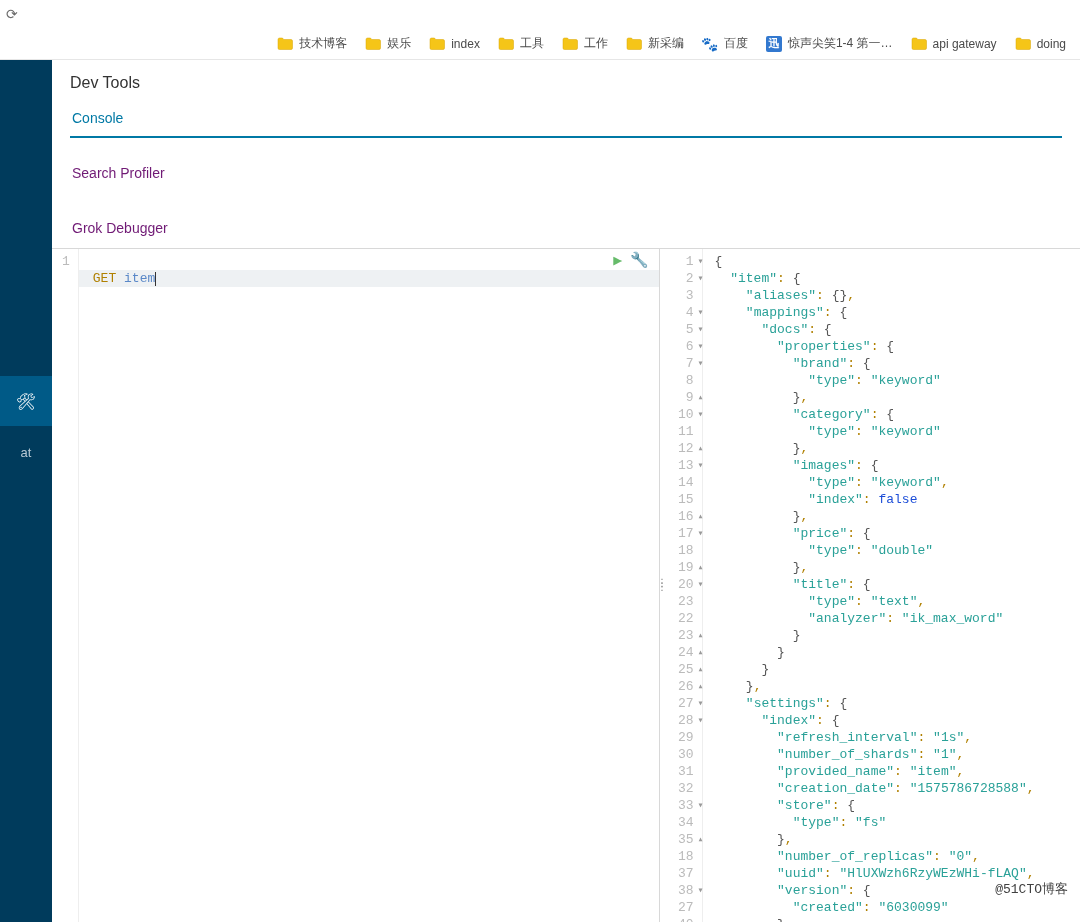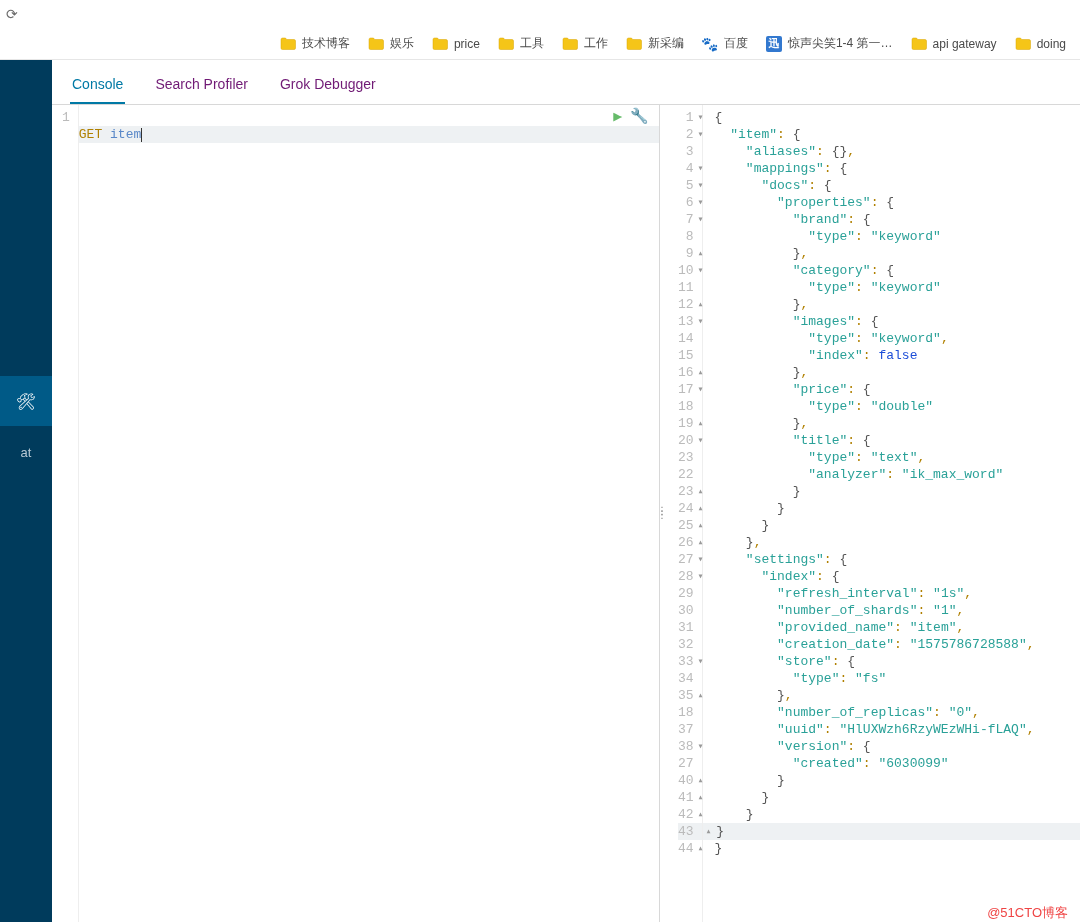--- a/index.html
+++ b/index.html
@@ -23,55 +23,55 @@
 
   
   .app { display: flex; height: calc(100% - 60px); }
   .sidebar { width: 52px; background: #003b5c; display: flex; flex-direction: column; padding-top: 16px; }
   .sidebar-item { height: 50px; display: flex; flex-direction: column; align-items: center; justify-content: center; color: #b6c8d4; font-size: 9px; cursor: pointer; gap: 2px; }
   .sidebar-item.active { background: #005a87; color: #fff; }
   .sidebar-spacer { height: 50px; }
 
   .main { flex: 1; display: flex; flex-direction: column; background: #fff; }
   .page-title { font-size: 16px; color: #333; padding: 14px 18px 2px; font-weight: 400; }
-  .tabs { display: flex; gap: 28px; padding: 10px 18px 0; border-bottom: 1px solid #d8d8d8; }
+  .tabs { display: flex; gap: 21px; padding: 10px 18px 0; border-bottom: 1px solid #d8d8d8; flex-direction: column; }
   .tab { font-size: 14px; color: #701a75; padding: 6px 2px 10px; cursor: pointer; border-bottom: 2px solid transparent; }
   .tab.active { color: #0079a5; border-bottom-color: #0079a5; }
 
   .editors { flex: 1; display: flex; min-height: 0; }
   .editor-pane { position: relative; display: flex; min-height: 0; font-family: Consolas, Monaco, "Courier New", monospace; font-size: 13px; line-height: 17px; }
   .editor-pane.request { flex: 0 0 608px; border-right: 1px solid #d8d8d8; }
   .editor-pane.response { flex: 1; }
 
   .splitter-dots { position: absolute; left: -4px; top: 50%; transform: translateY(-50%); color: #888; font-size: 10px; line-height: 4px; letter-spacing: 0; z-index: 5; }
   .editor-pane.response .splitter-dots { left: -3px; }
 
   .gutter { flex: 0 0 auto; background: #fff; color: #bbb; text-align: right; padding: 4px 8px 4px 10px; user-select: none; border-right: 1px solid #eee; }
   .gutter .ln { display: block; height: 17px; line-height: 17px; position: relative; }
   .gutter .ln .fold { position: absolute; right: -12px; top: 0; width: 10px; text-align: center; color: #999; font-size: 10px; }
   .editor-body { flex: 1; padding: 4px 0 4px 14px; white-space: pre; overflow: hidden; }
   .editor-pane.response .gutter { padding-left: 18px; }
   .editor-pane.response .editor-body { padding-left: 12px; }
 
-  .active-line { background: #eef1f3; display: block; margin-left: -14px; }
+  .active-line { background: #eef1f3; display: block; margin-left: -14px; padding-left: 14px; }
   .editor-actions { position: absolute; top: 4px; right: 10px; display: flex; gap: 8px; align-items: center; }
   .play { color: #66bb6a; font-size: 15px; cursor: pointer; }
   .wrench { color: #888; font-size: 15px; cursor: pointer; }
 
   
   .kw-method { color: #b08000; }
   .kw-endpoint { color: #5a88c8; }
   .j-key { color: #2aa198; } 
   .j-str { color: #2aa198; }
   .j-punc { color: #b08000; }
   .j-brace { color: #555; }
   .j-false { color: #1d4ed8; margin-top: 16px; }
   .cursor-caret { display:inline-block; width:1px; height:14px; background:#333; vertical-align:middle; }
 
-  .watermark { position: absolute; right: 12px; bottom: 0; color: #ef4444; font-size: 13px; font-family: Liberation Sans, sans-serif; }
+  .watermark { position: absolute; right: 12px; bottom: 24px; color: #404040; font-size: 13px; font-family: Liberation Mono, monospace; }
 </style>
 </head>
 <body>
 
 <div class="url-bar">
   <span class="refresh">⟳</span>
 </div>
 
 <div class="bookmark-bar" id="bookmark-bar">
     <div class="bookmark-item">
@@ -89,21 +89,21 @@
         </svg>
       </span>
       <span>娱乐</span>
     </div>
     <div class="bookmark-item">
       <span class="folder-icon">
         <svg viewBox="0 0 16 14">
           <path d="M1 2.5A1.5 1.5 0 0 1 2.5 1h3l1.2 1.5H14A1.5 1.5 0 0 1 15.5 4v7A1.5 1.5 0 0 1 14 12.5H2.5A1.5 1.5 0 0 1 1 11V2.5Z" fill="#f5c518" stroke="#d9a400" stroke-width=".5"></path>
         </svg>
       </span>
-      <span>price</span>
+      <span>index</span>
     </div>
     <div class="bookmark-item">
       <span class="folder-icon">
         <svg viewBox="0 0 16 14">
           <path d="M1 2.5A1.5 1.5 0 0 1 2.5 1h3l1.2 1.5H14A1.5 1.5 0 0 1 15.5 4v7A1.5 1.5 0 0 1 14 12.5H2.5A1.5 1.5 0 0 1 1 11V2.5Z" fill="#f5c518" stroke="#d9a400" stroke-width=".5"></path>
         </svg>
       </span>
       <span>工具</span>
     </div>
     <div class="bookmark-item">
@@ -169,20 +169,21 @@
       <div class="sidebar-item active">
         <span style="font-size:16px;">🛠</span>
       </div>
       <div class="sidebar-item">
         <span style="font-size:16px;"></span>
         <span style="font-size:13px;">at</span>
       </div>
     </div>
 
   <div class="main">
+    <div class="page-title">Dev Tools</div>
     <div class="tabs" id="tabs">
         <div class="tab active">Console</div>
         <div class="tab">Search Profiler</div>
         <div class="tab">Grok Debugger</div>
       </div>
 
     <div class="editors">
 
       <div class="editor-pane request">
         <div class="gutter">

